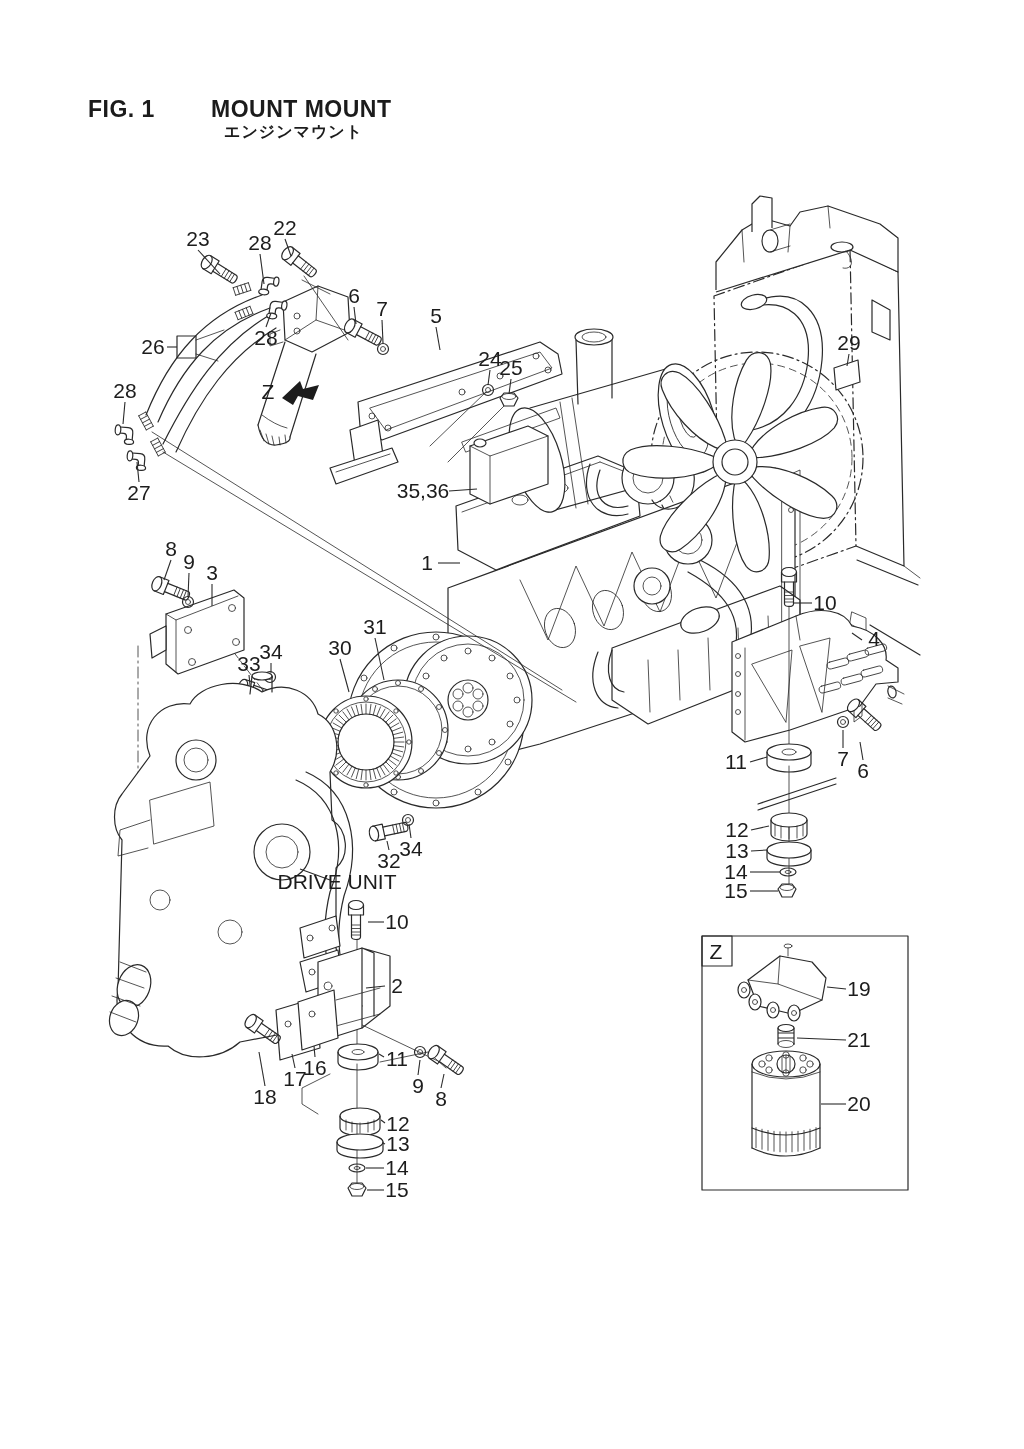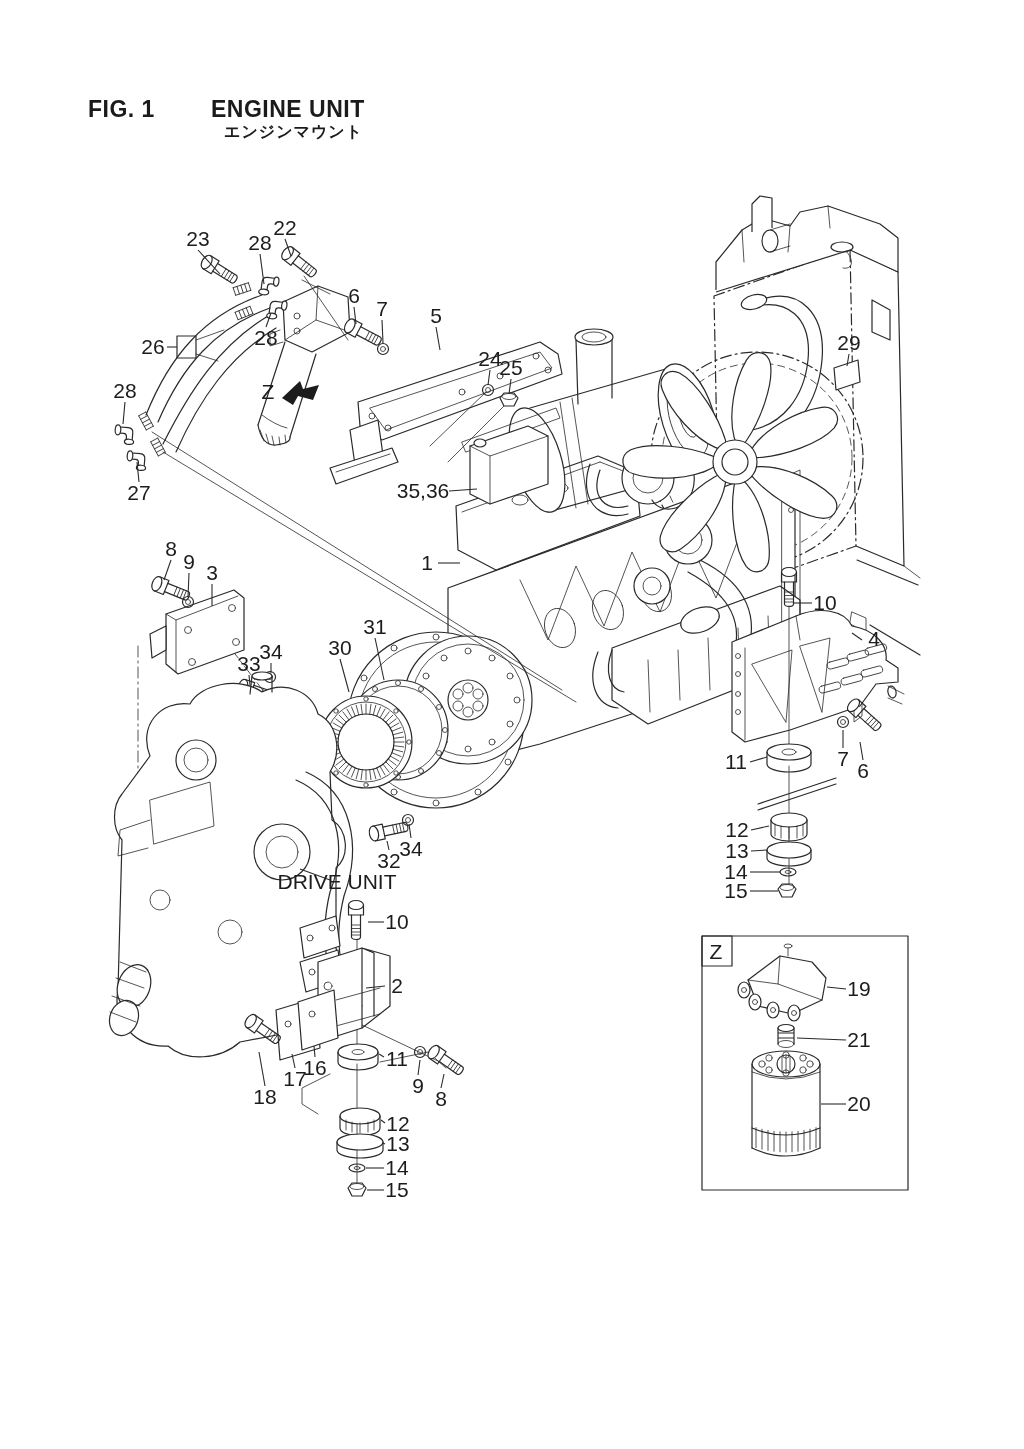--- a/index.html
+++ b/index.html
@@ -17,21 +17,21 @@
   .ds{stroke-dasharray:7 5;}
   #callout-layer text{font-family:"Liberation Sans",sans-serif;font-size:21px;fill:#1c1c1c;text-anchor:middle;}
   #callout-layer line{stroke:#2a2a2a;stroke-width:1.1;}
 </style>
 </head>
 <body>
 
 <div id="stage">
   <div class="title-block">
     <div class="fig-label">FIG. 1</div>
-    <div class="fig-title">ENGINE UNIT</div>
+    <div class="fig-title">MOUNT MOUNT</div>
     <div class="fig-title-ja">エンジンマウント</div>
   </div>
 
   <svg width="1024" height="1449" viewBox="0 0 1024 1449">
     <defs>
       <g id="bolt">
         <ellipse cx="2" cy="0" rx="4.5" ry="7.5" class="fw"></ellipse>
         <path d="M2,-7.5 L12,-7.5 L12,7.5 L2,7.5" class="ln"></path>
         <path d="M12,-4.5 L34,-4.5 M12,4.5 L34,4.5 M34,-4.5 A2.5,4.5 0 0 1 34,4.5" class="ln"></path>
         <path d="M22,-4.5 L22,4.5 M25.5,-4.5 L25.5,4.5 M29,-4.5 L29,4.5 M32,-4.5 L32,4.5" class="ln thin"></path>

